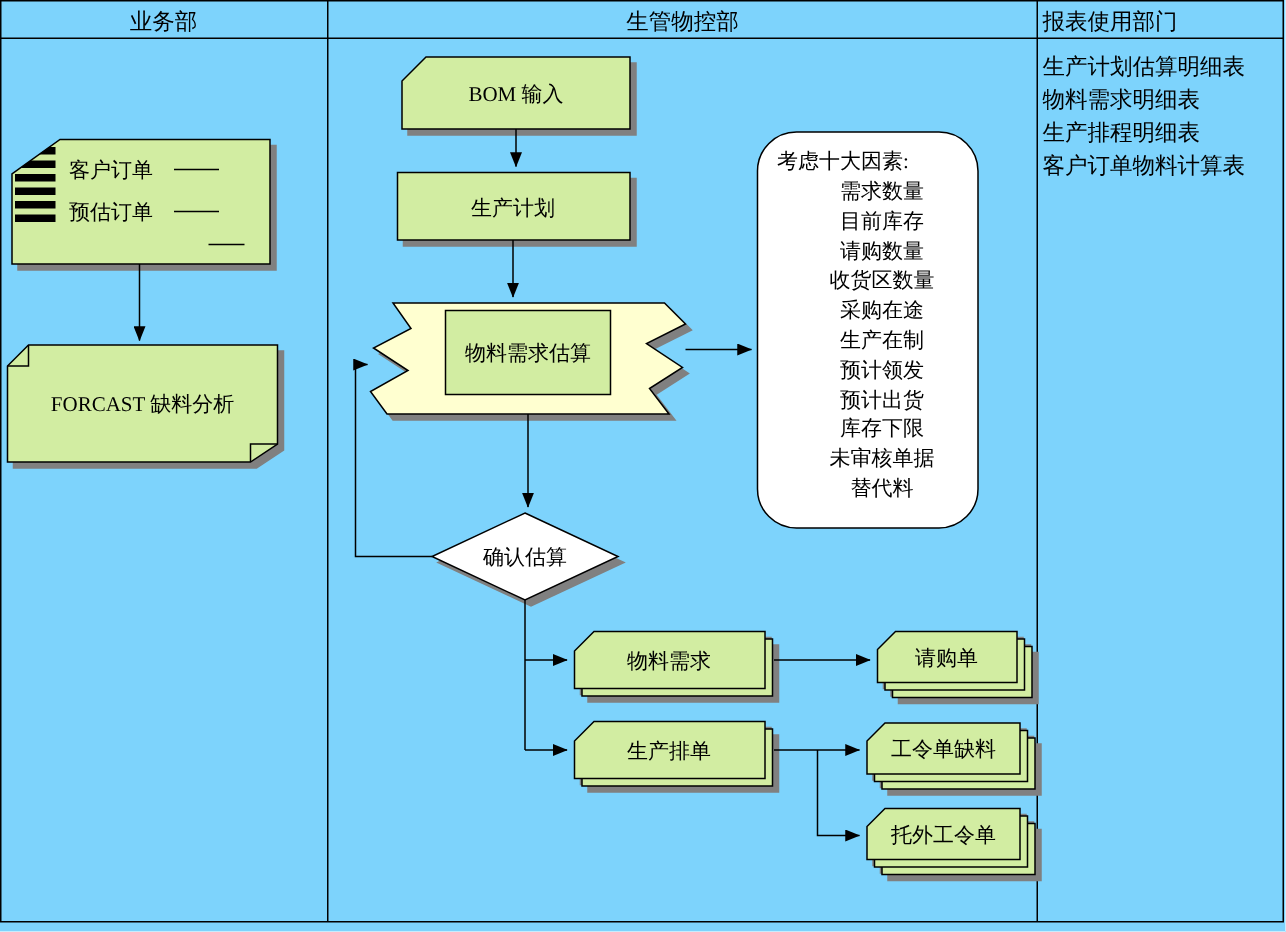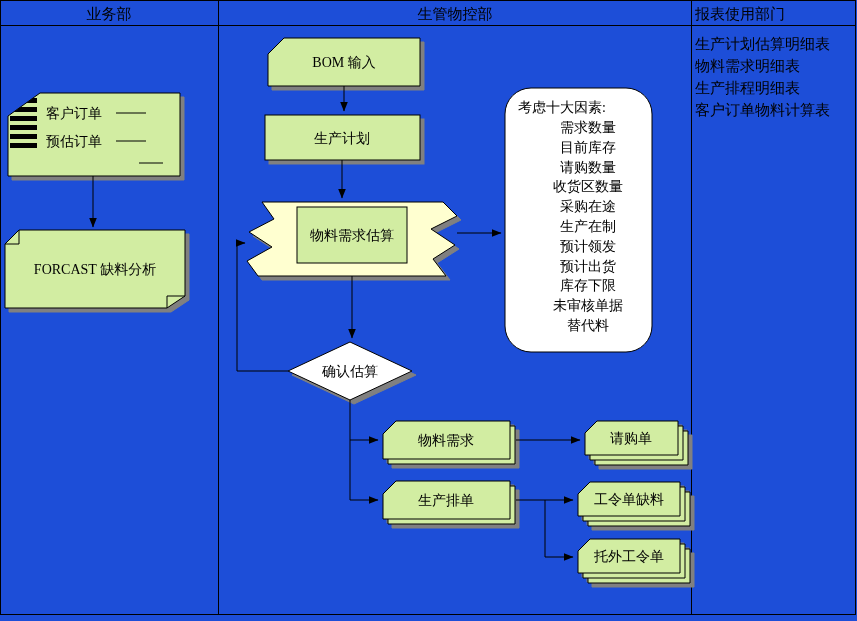--- a/index.html
+++ b/index.html
@@ -1,16 +1,16 @@
 <!DOCTYPE html>
 <html style="--shape-green: #d2eda2; --banner-yellow: #ffffd0; --shadow-gray: #808080; --line-black: #000000;"><head>
 <meta charset="utf-8">
 <style>
   html,body{margin:0;padding:0;background:#ffffff;}
-  .page{position:relative;width:857px;height:621px;background:#1d4ed8;overflow:hidden;}
+  .page{position:relative;width:857px;height:621px;background:#7dd3fc;overflow:hidden;}
   svg{display:block;}
   svg text{font-family:"Liberation Serif","DejaVu Serif",serif;fill:#000;}
   .lane-label{font-size:15px;}
   .mid{text-anchor:middle;}
   .shape-label{font-size:14px;}
   .report-item{font-size:15px;}
   .factor-item{font-size:14px;}
   .factor-title{font-size:14px;}
   .frame,.lane-line{stroke:#000;fill:none;stroke-width:1;}
   .green{fill:var(--shape-green,#d2eda2);stroke:#000;stroke-width:1;}

